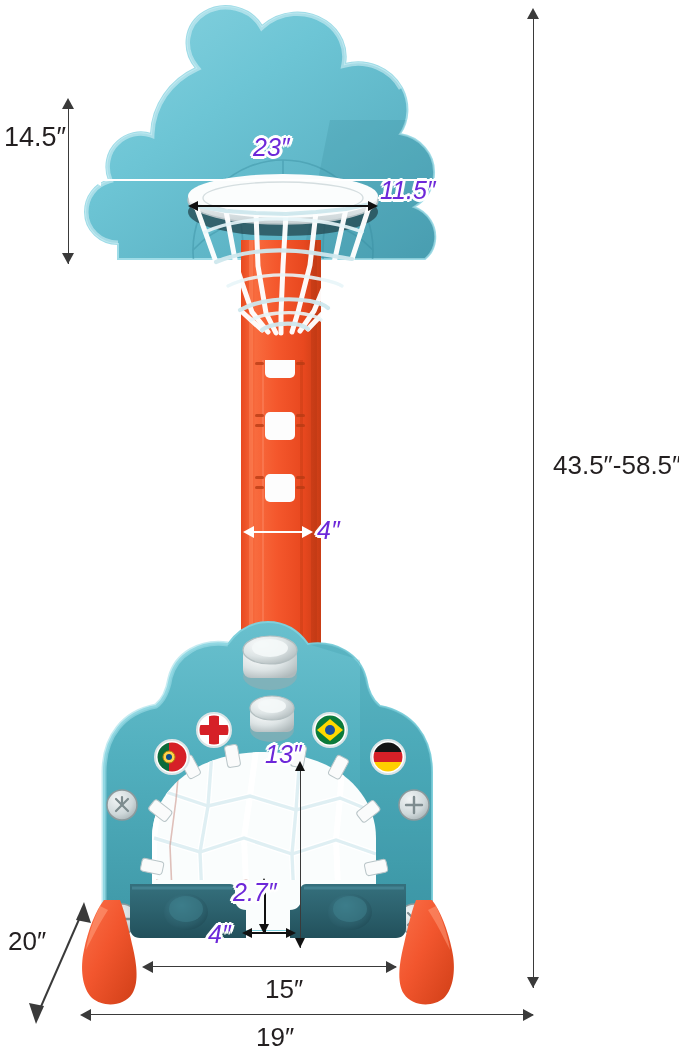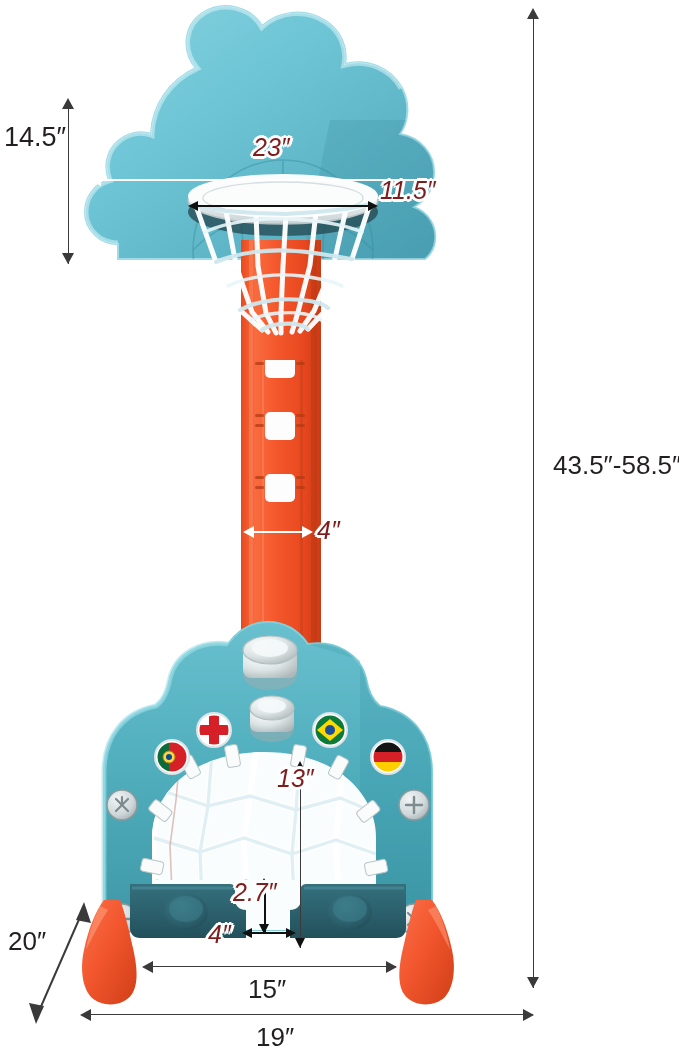--- a/index.html
+++ b/index.html
@@ -10,21 +10,21 @@
 
   
   .dim {
     position:absolute; color:#231f20; font-family:"Liberation Sans", sans-serif;
     white-space:nowrap; line-height:1;
   }
   .dim-lg { font-size:27px; }
   .dim-md { font-size:26px; }
   
   .dim-out {
-    position:absolute; white-space:nowrap; line-height:1; color:#7f1d1d;
+    position:absolute; white-space:nowrap; line-height:1; color:#6d28d9;
     font-family:"Liberation Sans", sans-serif; font-size:25px; font-style:italic;
     text-shadow:
       -2px -2px 0 #fff, 2px -2px 0 #fff, -2px 2px 0 #fff, 2px 2px 0 #fff,
       -3px 0 0 #fff, 3px 0 0 #fff, 0 -3px 0 #fff, 0 3px 0 #fff,
       -2px 0 2px #fff, 2px 0 2px #fff;
   }
 
   
   .vline { position:absolute; width:1px; background:#3a3a3a; }
   .hline { position:absolute; height:1px; background:#3a3a3a; }
@@ -447,42 +447,42 @@
     <div class="arw arw-up" style="left:527px; top:8px;"></div>
     <div class="arw arw-down" style="left:527px; top:977px;"></div>
   </div>
   <div class="dim dim-md" style="left:553px; top:452px;">43.5″-58.5″</div>
 
   <div>
     <div class="vline" style="left:300px; top:768px; height:180px;"></div>
     <div class="arw arw-up-k" style="left:295px; top:761px;"></div>
     <div class="arw arw-down-k" style="left:295px; top:938px;"></div>
   </div>
-  <div class="dim-out" style="left:277px; top:742px;margin-top:24px;">13″</div>
+  <div class="dim-out" style="left:265px; top:742px;">13″</div>
 
   <div>
     <div class="vline-k" style="left:264px; top:884px; height:48px;"></div>
     <div class="arw arw-up-k" style="left:259px; top:878px;"></div>
     <div class="arw arw-down-k" style="left:259px; top:924px;"></div>
   </div>
   <div class="dim-out" style="left:233px; top:880px;">2.7″</div>
 
   <div>
     <div class="hline-k" style="left:248px; top:932px; width:44px;"></div>
     <div class="arw arw-left-k" style="left:242px; top:928px;"></div>
     <div class="arw arw-right-k" style="left:286px; top:928px;"></div>
   </div>
   <div class="dim-out" style="left:208px; top:922px;">4″</div>
 
   <div>
     <div class="hline" style="left:148px; top:966px; width:248px;"></div>
     <div class="arw arw-left" style="left:142px; top:961px;"></div>
     <div class="arw arw-right" style="left:386px; top:961px;"></div>
   </div>
-  <div class="dim dim-md" style="left:248px; top:976px;text-align:center;">15″</div>
+  <div class="dim dim-md" style="left:265px; top:976px;text-align:center;">15″</div>
 
   <svg style="position:absolute; left:0; top:880px;" width="130" height="160" viewBox="0 0 130 160">
     <line x1="36" y1="138" x2="84" y2="28" stroke="#3A3A3A" stroke-width="2"></line>
     <polygon points="84,22 91,43 76,40" fill="#3A3A3A"></polygon>
     <polygon points="36,144 29,123 44,126" fill="#3A3A3A"></polygon>
   </svg>
   <div class="dim dim-md" style="left:8px; top:928px;">20″</div>
 
   <div>
     <div class="hline" style="left:86px; top:1014px; width:447px;"></div>

